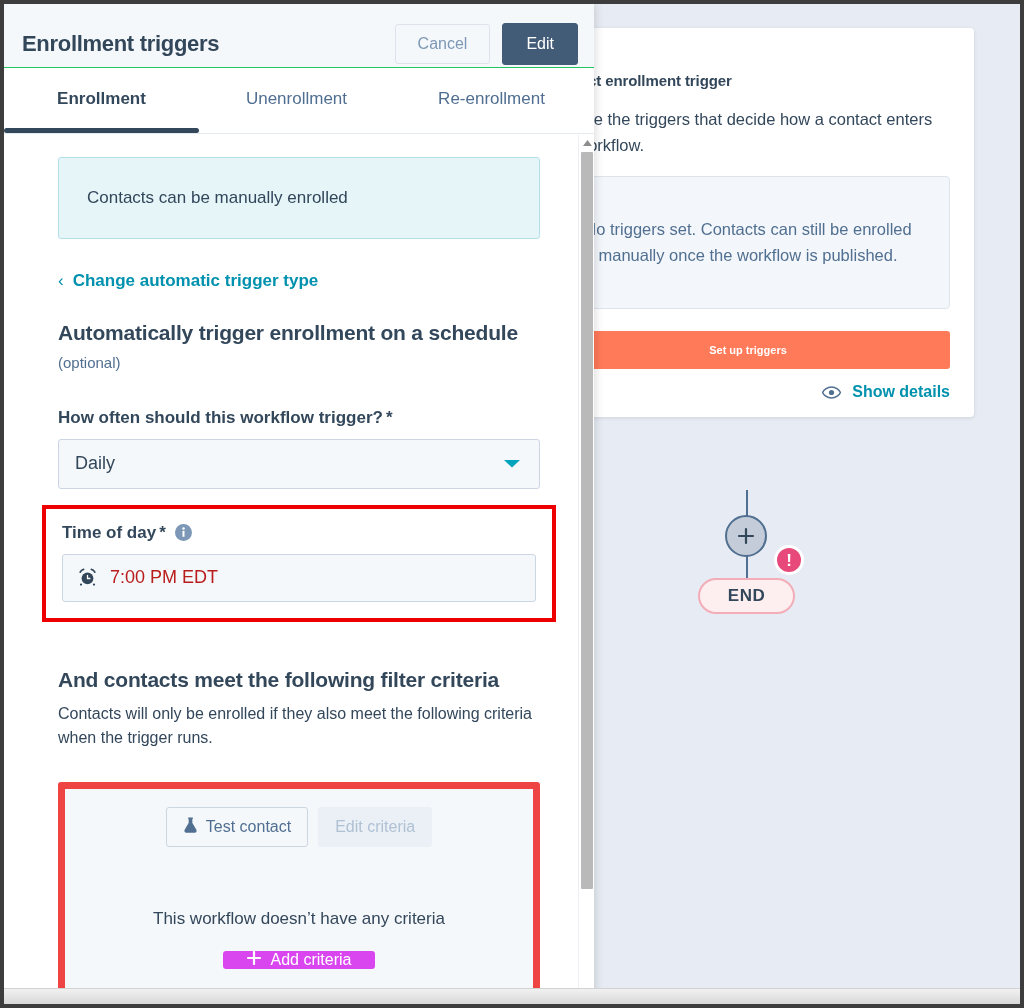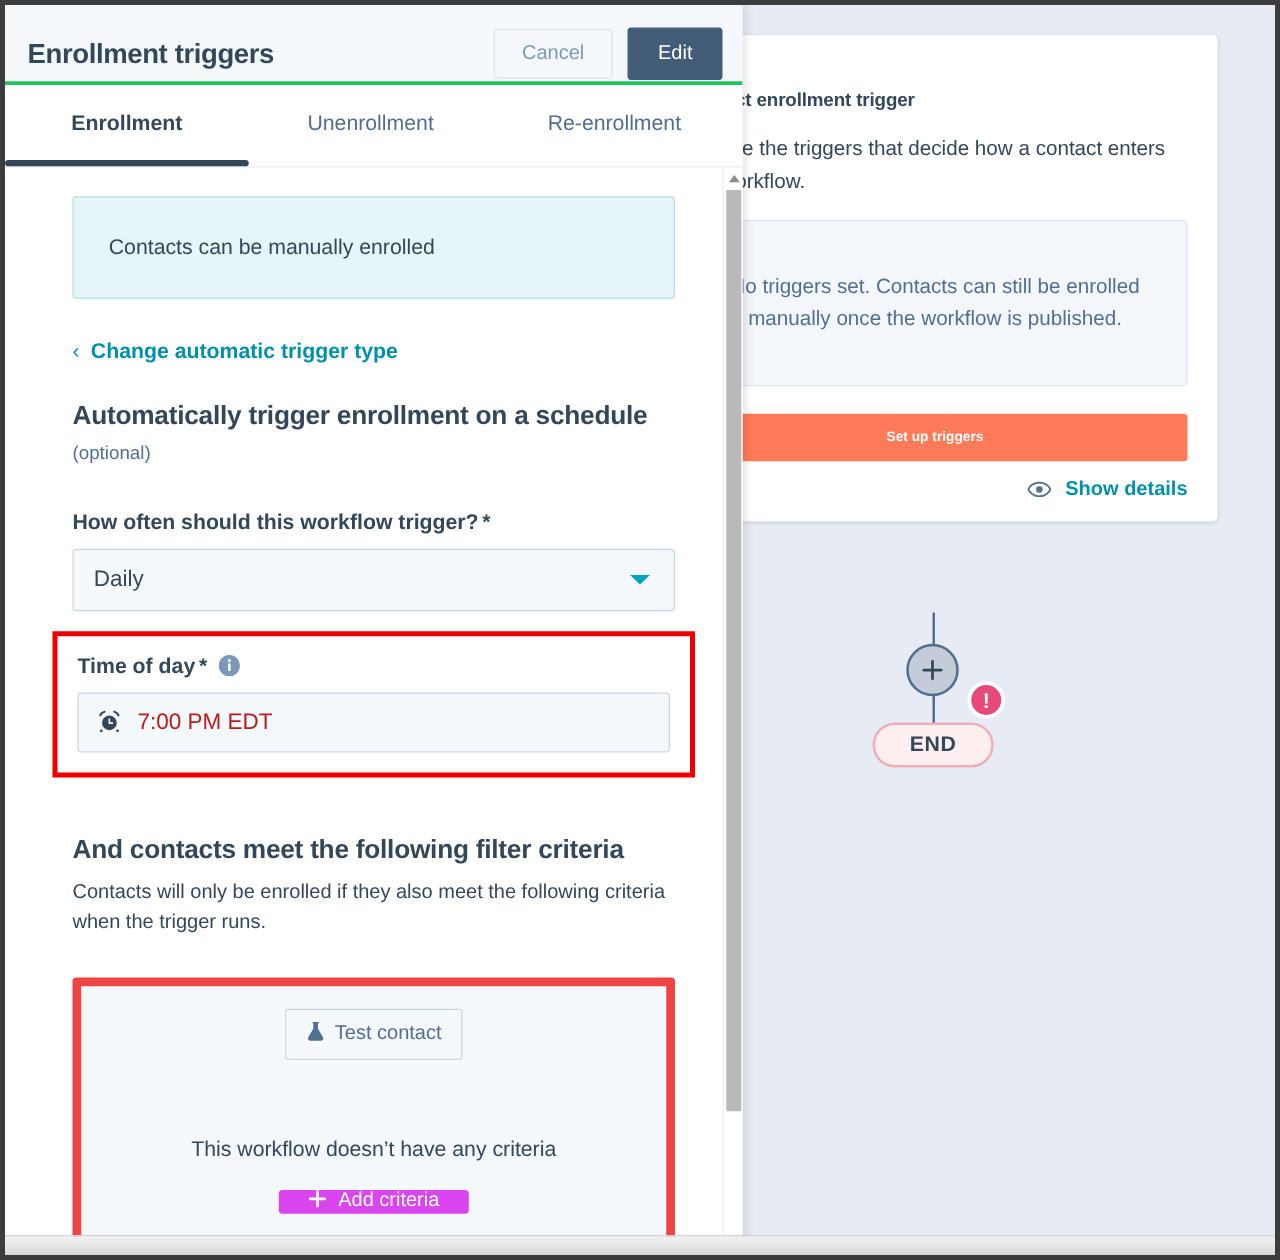--- a/index.html
+++ b/index.html
@@ -157,21 +157,21 @@
     background: #ffffff;
     box-shadow: 2px 0 8px rgba(0,0,0,0.13);
     overflow: hidden;
     z-index: 10;
   }
 
   .modal-header {
     position: relative;
     height: 64px;
     background: #f5f8fa;
-    border-bottom: 3px solid #22c55e;
+    border-bottom: 1px solid #22c55e;
     display: flex; align-items: center;
     padding: 16px 16px 0 18px;
   }
   .modal-title {
     font-size: 22px;
     font-weight: bold;
     color: #33475b;
     letter-spacing: -0.3px;
     flex: 1;
   }
@@ -559,20 +559,21 @@
         <div class="criteria-panel">
           <div class="criteria-actions">
             <button class="btn-test">
               <span>
                 <svg width="15" height="16" viewBox="0 0 15 16">
                   <path d="M5.6 1.2h3.8M6.3 1.2v5L2.2 13.2a1.2 1.2 0 0 0 1 1.8h8.6a1.2 1.2 0 0 0 1-1.8L8.7 6.2v-5" fill="#516f90" stroke="#516f90" stroke-width="1.3" stroke-linecap="round" stroke-linejoin="round"></path>
                 </svg>
               </span>
               <span>Test contact</span>
             </button>
+            <button class="btn-edit-disabled">Edit criteria</button>
           </div>
           <div class="criteria-empty">This workflow doesn’t have any criteria</div>
           <button class="btn-add-criteria">
             <span>
               <svg width="14" height="14" viewBox="0 0 14 14">
                 <path d="M7 1v12M1 7h12" stroke="#ffffff" stroke-width="2.2" stroke-linecap="round"></path>
               </svg>
             </span>
             <span>Add criteria</span>
           </button>

